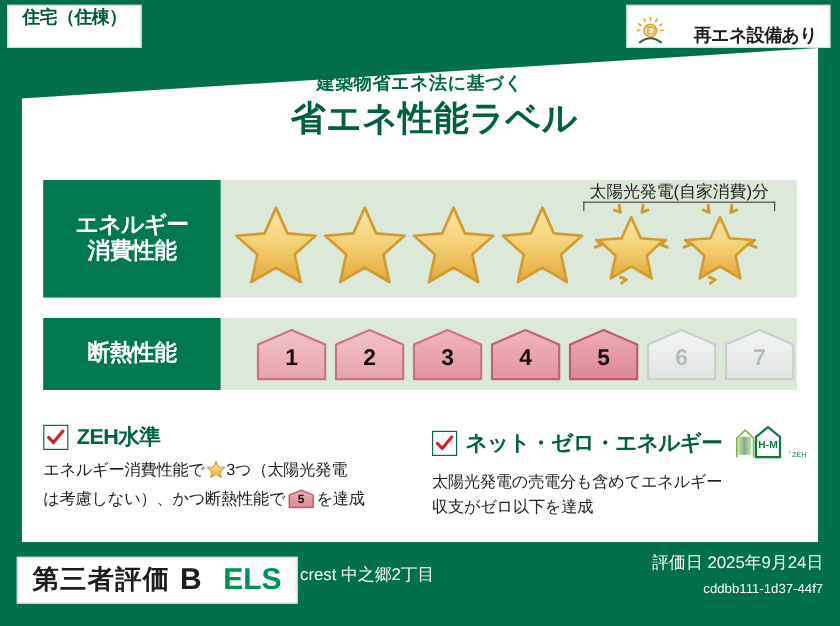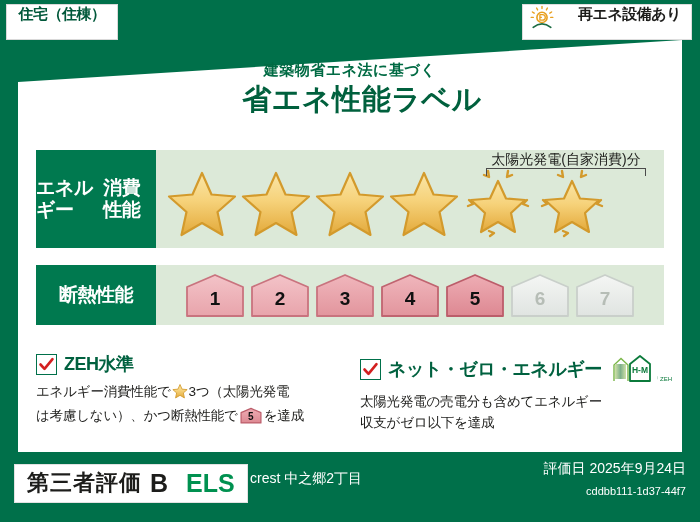--- a/index.html
+++ b/index.html
@@ -47,21 +47,21 @@
   }
 
   .hdr-badge {
     position: absolute;
     right: 8px;
     top: 4px;
     height: 34px;
     background: #ffffff;
     border: 1px solid #dddddd;
     display: flex;
-    align-items: flex-start;
+    align-items: flex-end;
     padding: 0 10px 0 6px;
     gap: 23px;
     z-index: 6;
   }
   .hdr-badge-text {
     font-size: 15px;
     font-weight: bold;
     color: #1d1d1b;
     white-space: nowrap;
     letter-spacing: -0.5px;
@@ -110,25 +110,25 @@
   .row {
     position: absolute;
     z-index: 5;
     display: flex;
     align-items: stretch;
   }
   .row-energy { left: 36px; top: 150px; width: 628px; height: 98px; }
   .row-insul  { left: 36px; top: 265px; width: 628px; height: 60px; }
 
   .row-label {
-    width: 120px;
+    width: 148px;
     background: #00794f;
     color: #ffffff;
     display: flex;
-    flex-direction: row;
+    flex-direction: column;
     align-items: center;
     justify-content: center;
     font-weight: bold;
     font-size: 19px;
     line-height: 1.18;
     letter-spacing: -0.5px;
     flex: none;
   }
   .row-insul .row-label { font-size: 19px; }
 

